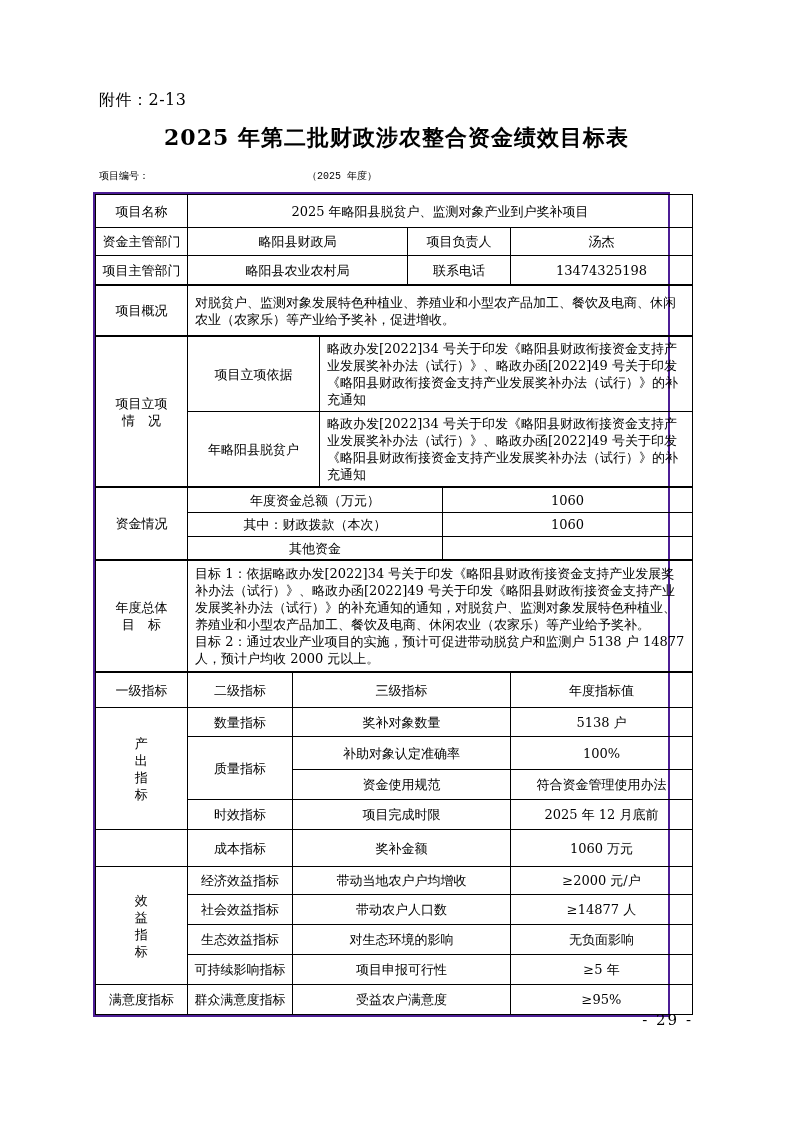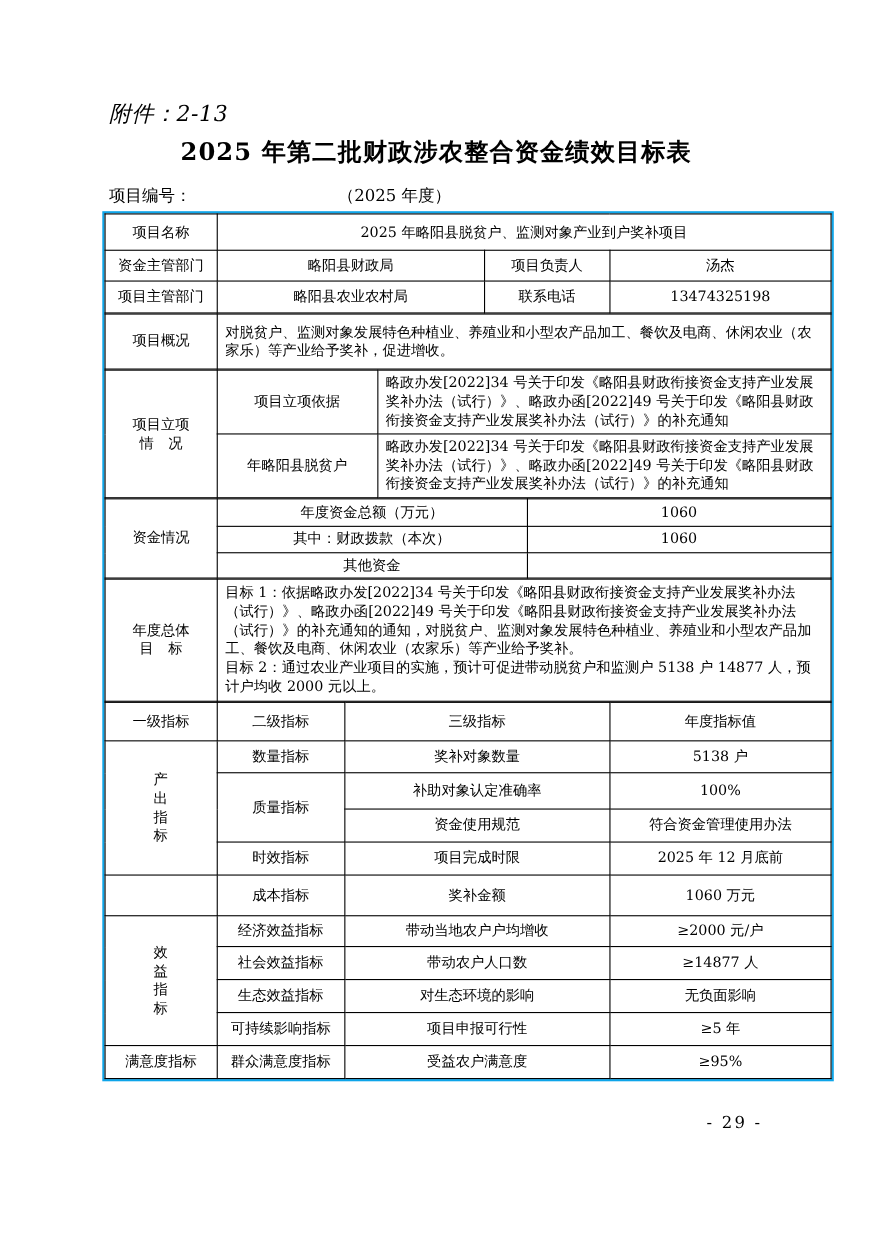--- a/index.html
+++ b/index.html
@@ -10,54 +10,54 @@
     height: 1122px;
     background: #ffffff;
     color: #000;
     font-family: "DejaVu Serif", "Liberation Serif", serif;
     overflow: hidden;
   }
   .attachment {
     position: absolute;
     left: 99px;
     top: 90px;
-    font-size: 20px;
+    font-size: 16px;
     letter-spacing: 0.5px;
-    font-style: italic;
   }
   .title {
     position: absolute;
     left: 0;
     right: 0;
     top: 123px;
     margin: 0;
     text-align: center;
     font-size: 22px;
     font-weight: bold;
     letter-spacing: 1px;
   }
   .meta-row {
     position: absolute;
     left: 99px;
     top: 169px;
     width: 593px;
-    font-size: 15px;
+    font-size: 10px;
     height: 18px;
+    font-family: Liberation Mono, monospace;
   }
   .meta-year {
     position: absolute;
     left: 208px;
     top: 0;
   }
   .doc-table {
     position: absolute;
     left: 93px;
     top: 192px;
-    width: 665px;
-    border: 2px solid #0ea5e9;
+    width: 577px;
+    border: 2px solid #4c1d95;
     background: #fff;
   }
   table.sec {
     width: 100%;
     border-collapse: collapse;
     table-layout: fixed;
   }
   .sec td {
     border: 1px solid #000;
     text-align: center;

